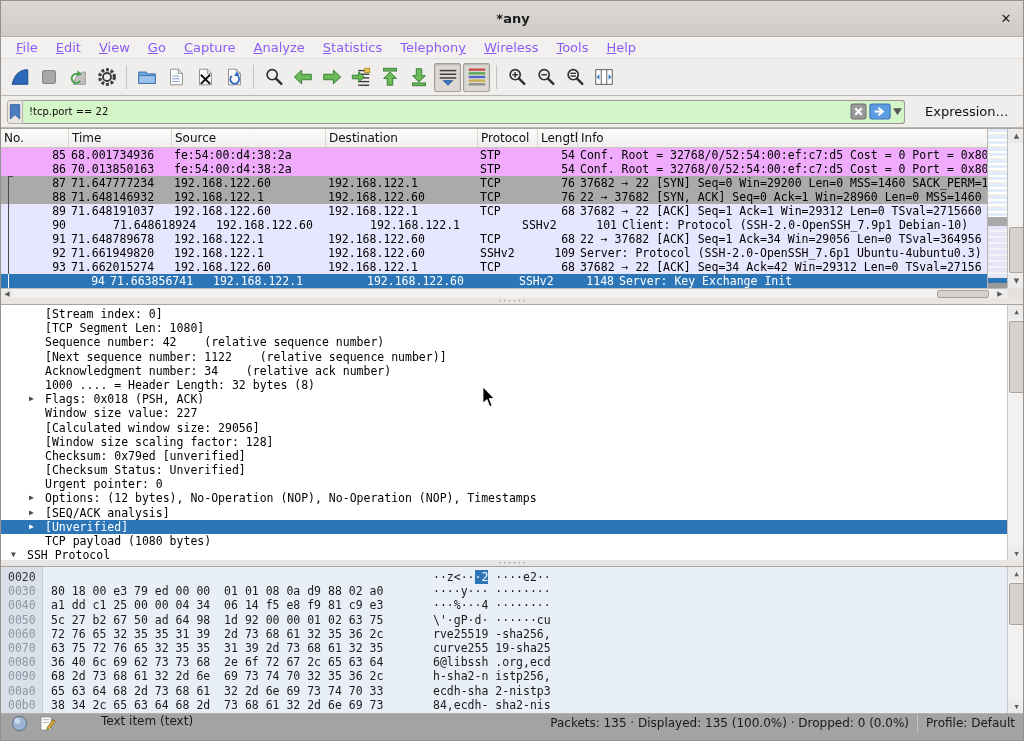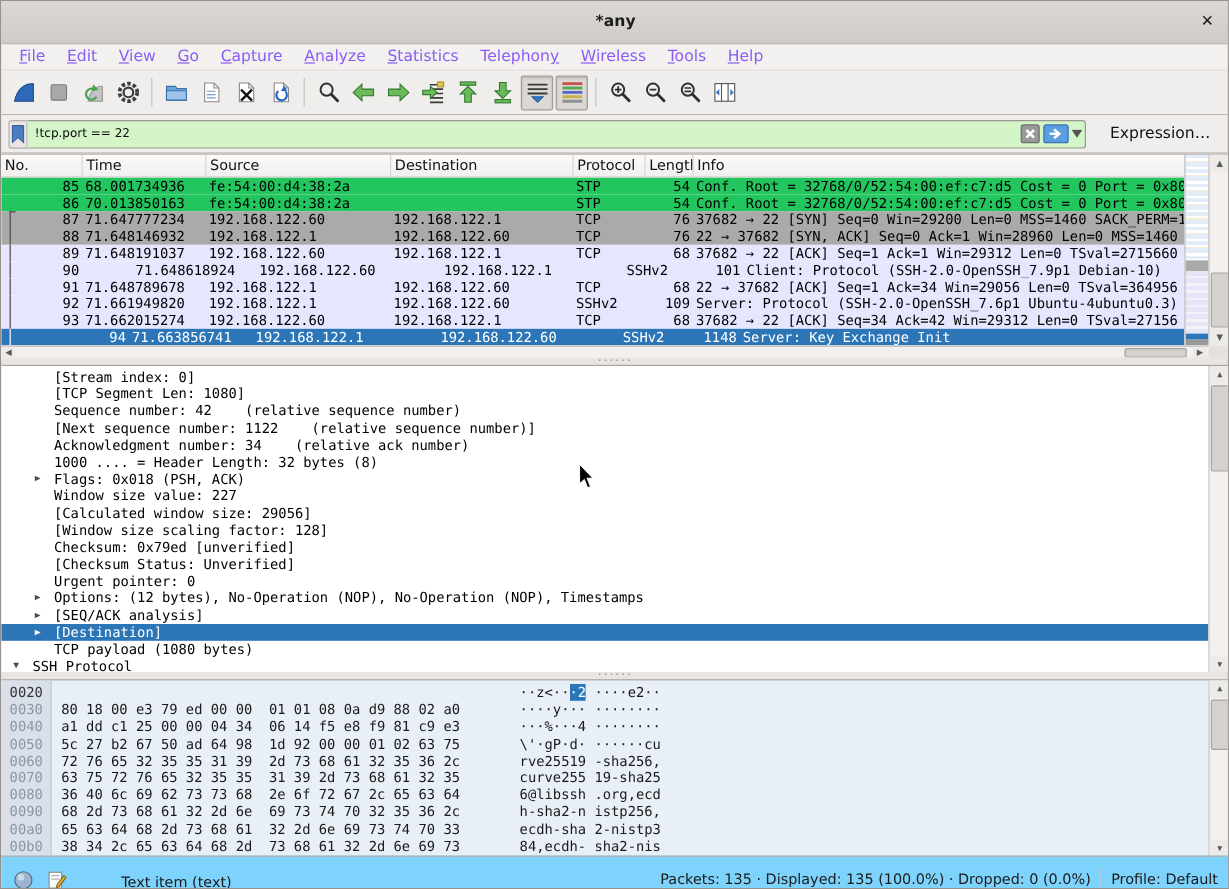--- a/index.html
+++ b/index.html
@@ -43,21 +43,21 @@
   .packetpane{position:absolute;top:127px;left:0;width:1024px;height:170px;background:#fff;
     border-top:1px solid #a8a4a0;}
   .plheader{position:absolute;top:0;left:0;width:986px;height:19px;background:linear-gradient(#fcfbfa,#f1efed);
     border-bottom:1px solid #c8c5c2;display:flex;font-size:12px;color:#111;overflow:hidden;}
   .plheader .hcell{border-right:1px solid #d8d5d2;padding:2px 3px 0 3px;overflow:hidden;white-space:nowrap;flex-shrink:0;}
   .plrows{position:absolute;top:19px;left:0;width:986px;height:140px;overflow:hidden;
     font-family:"DejaVu Sans Mono",monospace;font-size:11.5px;}
   .prow{position:relative;display:flex;height:14px;line-height:14px;white-space:nowrap;color:#000;}
   .prow .c{flex-shrink:0;overflow:hidden;padding:0 2px;}
   .prow .c.num{text-align:right;padding-right:3px;}
-  .prow.plain{background:#22c55e;}
+  .prow.plain{background:#f0abfc;}
   .prow.gray{background:var(--row-gray);}
   .prow.tcp{background:var(--row-tcp);}
   .prow.selected{background:var(--sel);color:#fff;}
   .prow .mark{position:absolute;left:7px;top:0;width:1px;height:14px;background:#4a4a4a;}
   .prow.selected .mark{background:#fff;}
   .prow .mark.start::before{content:"";position:absolute;left:0;top:0;width:5px;height:1px;background:#4a4a4a;}
   
   .minimap{position:absolute;top:0;left:986px;width:20px;height:159px;background:#eef4fb;border-left:1px solid #b8b4b0;overflow:hidden;}
   .mm{position:absolute;left:0;width:20px;}
   .vscroll{position:absolute;top:0;left:1006px;width:18px;height:159px;background:#f2f1ef;border-left:1px solid #c0bcb8;}
@@ -85,22 +85,22 @@
   .hexpane{position:absolute;top:565px;left:0;width:1024px;height:147px;background:var(--hex-bg);
     border-top:1px solid #a8a4a0;overflow:hidden;font-family:"DejaVu Sans Mono",monospace;font-size:11.5px;}
   .hexpane .offcol{position:absolute;top:0;left:0;width:42px;height:147px;background:#d9e0ea;border-right:1px solid #c2cad6;}
   .hxrow{position:relative;height:14.2px;line-height:14.2px;white-space:pre;color:#1a1a1a;}
   .hxrow .off{position:absolute;left:7px;color:#8e96a2;}
   .hxrow .off.act{color:#333;}
   .hxrow .hx{position:absolute;left:50px;}
   .hxrow .asc{position:absolute;left:432px;}
   .hlseg{background:var(--sel);color:#fff;}
   
-  .statusbar{position:absolute;top:712px;left:0;width:1024px;height:29px;background:#7dd3fc;
-    border-top:1px solid #b4b0ac;display:flex;align-items:flex-end;font-size:12px;color:#1a1a1a;}
+  .statusbar{position:absolute;top:712px;left:0;width:1024px;height:29px;background:#a3a3a3;
+    border-top:1px solid #b4b0ac;display:flex;align-items:flex-start;font-size:12px;color:#1a1a1a;}
   .statusbar .sicon{width:18px;height:18px;margin-left:10px;display:flex;align-items:center;}
   .statusbar .lefttext{margin-left:44px;}
   .statusbar .right{margin-left:auto;display:flex;align-items:center;}
   .statusbar .ssep{width:1px;height:18px;background:#c6c2be;margin:0 8px;}
   .cursor{position:absolute;left:481px;top:386px;width:14px;height:21px;pointer-events:none;z-index:50;}
 </style>
 </head>
 <body>
 
 <div class="window" style="--sel: #2c76b8; --filter-green: #d3f5c8; --row-tcp: #e7e6ff; --row-gray: #aaaaaa; --hex-bg: #e9eff7;">
@@ -461,21 +461,21 @@
         <div class="dline ind1"><span class="txt">1000 .... = Header Length: 32 bytes (8)</span></div>
         <div class="dline ind1"><span class="arr">▶</span><span class="txt">Flags: 0x018 (PSH, ACK)</span></div>
         <div class="dline ind1"><span class="txt">Window size value: 227</span></div>
         <div class="dline ind1"><span class="txt">[Calculated window size: 29056]</span></div>
         <div class="dline ind1"><span class="txt">[Window size scaling factor: 128]</span></div>
         <div class="dline ind1"><span class="txt">Checksum: 0x79ed [unverified]</span></div>
         <div class="dline ind1"><span class="txt">[Checksum Status: Unverified]</span></div>
         <div class="dline ind1"><span class="txt">Urgent pointer: 0</span></div>
         <div class="dline ind1"><span class="arr">▶</span><span class="txt">Options: (12 bytes), No-Operation (NOP), No-Operation (NOP), Timestamps</span></div>
         <div class="dline ind1"><span class="arr">▶</span><span class="txt">[SEQ/ACK analysis]</span></div>
-        <div class="dline ind1 selected"><span class="arr">▶</span><span class="txt">[Destination]</span></div>
+        <div class="dline ind1 selected"><span class="arr">▶</span><span class="txt">[Unverified]</span></div>
         <div class="dline ind1"><span class="txt">TCP payload (1080 bytes)</span></div>
         <div class="dline ind0"><span class="arr">▼</span><span class="txt">SSH Protocol</span></div>
       </div>
     <div class="vscroll2" style="top:0;height:256px;">
       <div class="sb-arrow" style="top:0;">▲</div>
       <div class="sb-thumb" style="top:16px;height:72px;"></div>
       <div class="sb-arrow" style="top:242px;">▼</div>
     </div>
   </div>
 

